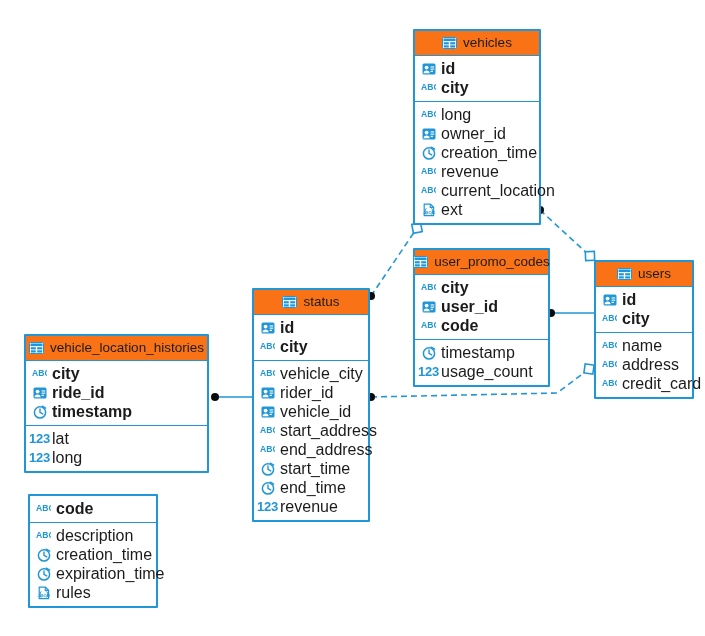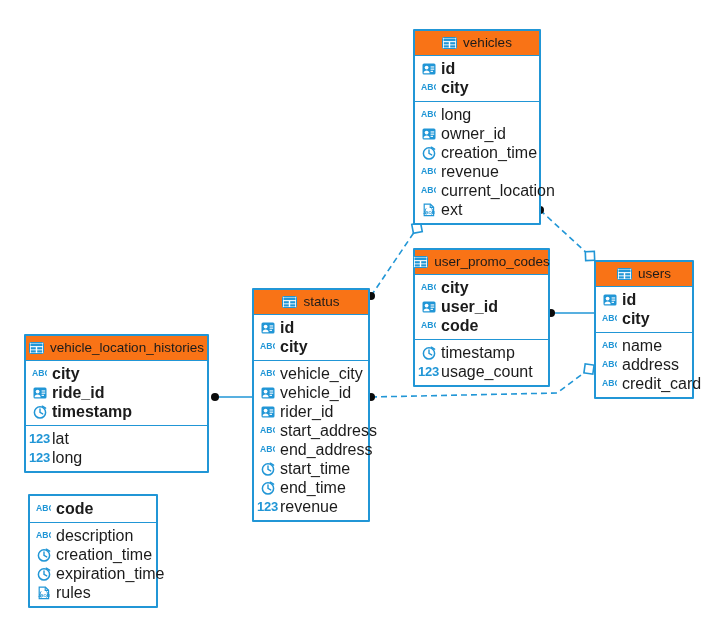--- a/index.html
+++ b/index.html
@@ -403,34 +403,34 @@
             <span class="icon">
               <svg width="14" height="12" viewBox="0 0 14 12">
                 <rect x="0.5" y="0.5" width="13" height="11" rx="1.5" fill="#2196d6"></rect>
                 <circle cx="4.6" cy="4.6" r="1.9" fill="#ffffff"></circle>
                 <path d="M1.6 10.2c0-1.8 1.3-2.7 3-2.7s3 0.9 3 2.7z" fill="#ffffff"></path>
                 <rect x="8.6" y="3.4" width="3.6" height="1.1" fill="#ffffff"></rect>
                 <rect x="8.6" y="5.6" width="3.6" height="1.1" fill="#ffffff"></rect>
                 <rect x="8.6" y="7.8" width="2.4" height="1.1" fill="#ffffff"></rect>
               </svg>
             </span>
+            <span class="fname">rider_id</span>
+          </div>
+          <div class="field">
+            <span class="icon">
+              <svg width="14" height="12" viewBox="0 0 14 12">
+                <rect x="0.5" y="0.5" width="13" height="11" rx="1.5" fill="#2196d6"></rect>
+                <circle cx="4.6" cy="4.6" r="1.9" fill="#ffffff"></circle>
+                <path d="M1.6 10.2c0-1.8 1.3-2.7 3-2.7s3 0.9 3 2.7z" fill="#ffffff"></path>
+                <rect x="8.6" y="3.4" width="3.6" height="1.1" fill="#ffffff"></rect>
+                <rect x="8.6" y="5.6" width="3.6" height="1.1" fill="#ffffff"></rect>
+                <rect x="8.6" y="7.8" width="2.4" height="1.1" fill="#ffffff"></rect>
+              </svg>
+            </span>
             <span class="fname">vehicle_id</span>
-          </div>
-          <div class="field">
-            <span class="icon">
-              <svg width="14" height="12" viewBox="0 0 14 12">
-                <rect x="0.5" y="0.5" width="13" height="11" rx="1.5" fill="#2196d6"></rect>
-                <circle cx="4.6" cy="4.6" r="1.9" fill="#ffffff"></circle>
-                <path d="M1.6 10.2c0-1.8 1.3-2.7 3-2.7s3 0.9 3 2.7z" fill="#ffffff"></path>
-                <rect x="8.6" y="3.4" width="3.6" height="1.1" fill="#ffffff"></rect>
-                <rect x="8.6" y="5.6" width="3.6" height="1.1" fill="#ffffff"></rect>
-                <rect x="8.6" y="7.8" width="2.4" height="1.1" fill="#ffffff"></rect>
-              </svg>
-            </span>
-            <span class="fname">rider_id</span>
           </div>
           <div class="field">
             <span class="icon">
               <svg width="15" height="9" viewBox="0 0 15 9">
                 <text x="0" y="7.4" font-family="Liberation Sans, sans-serif" font-size="8.6" font-weight="bold" letter-spacing="0.1" fill="#2196d6">ABC</text>
               </svg>
             </span>
             <span class="fname">start_address</span>
           </div>
           <div class="field">

